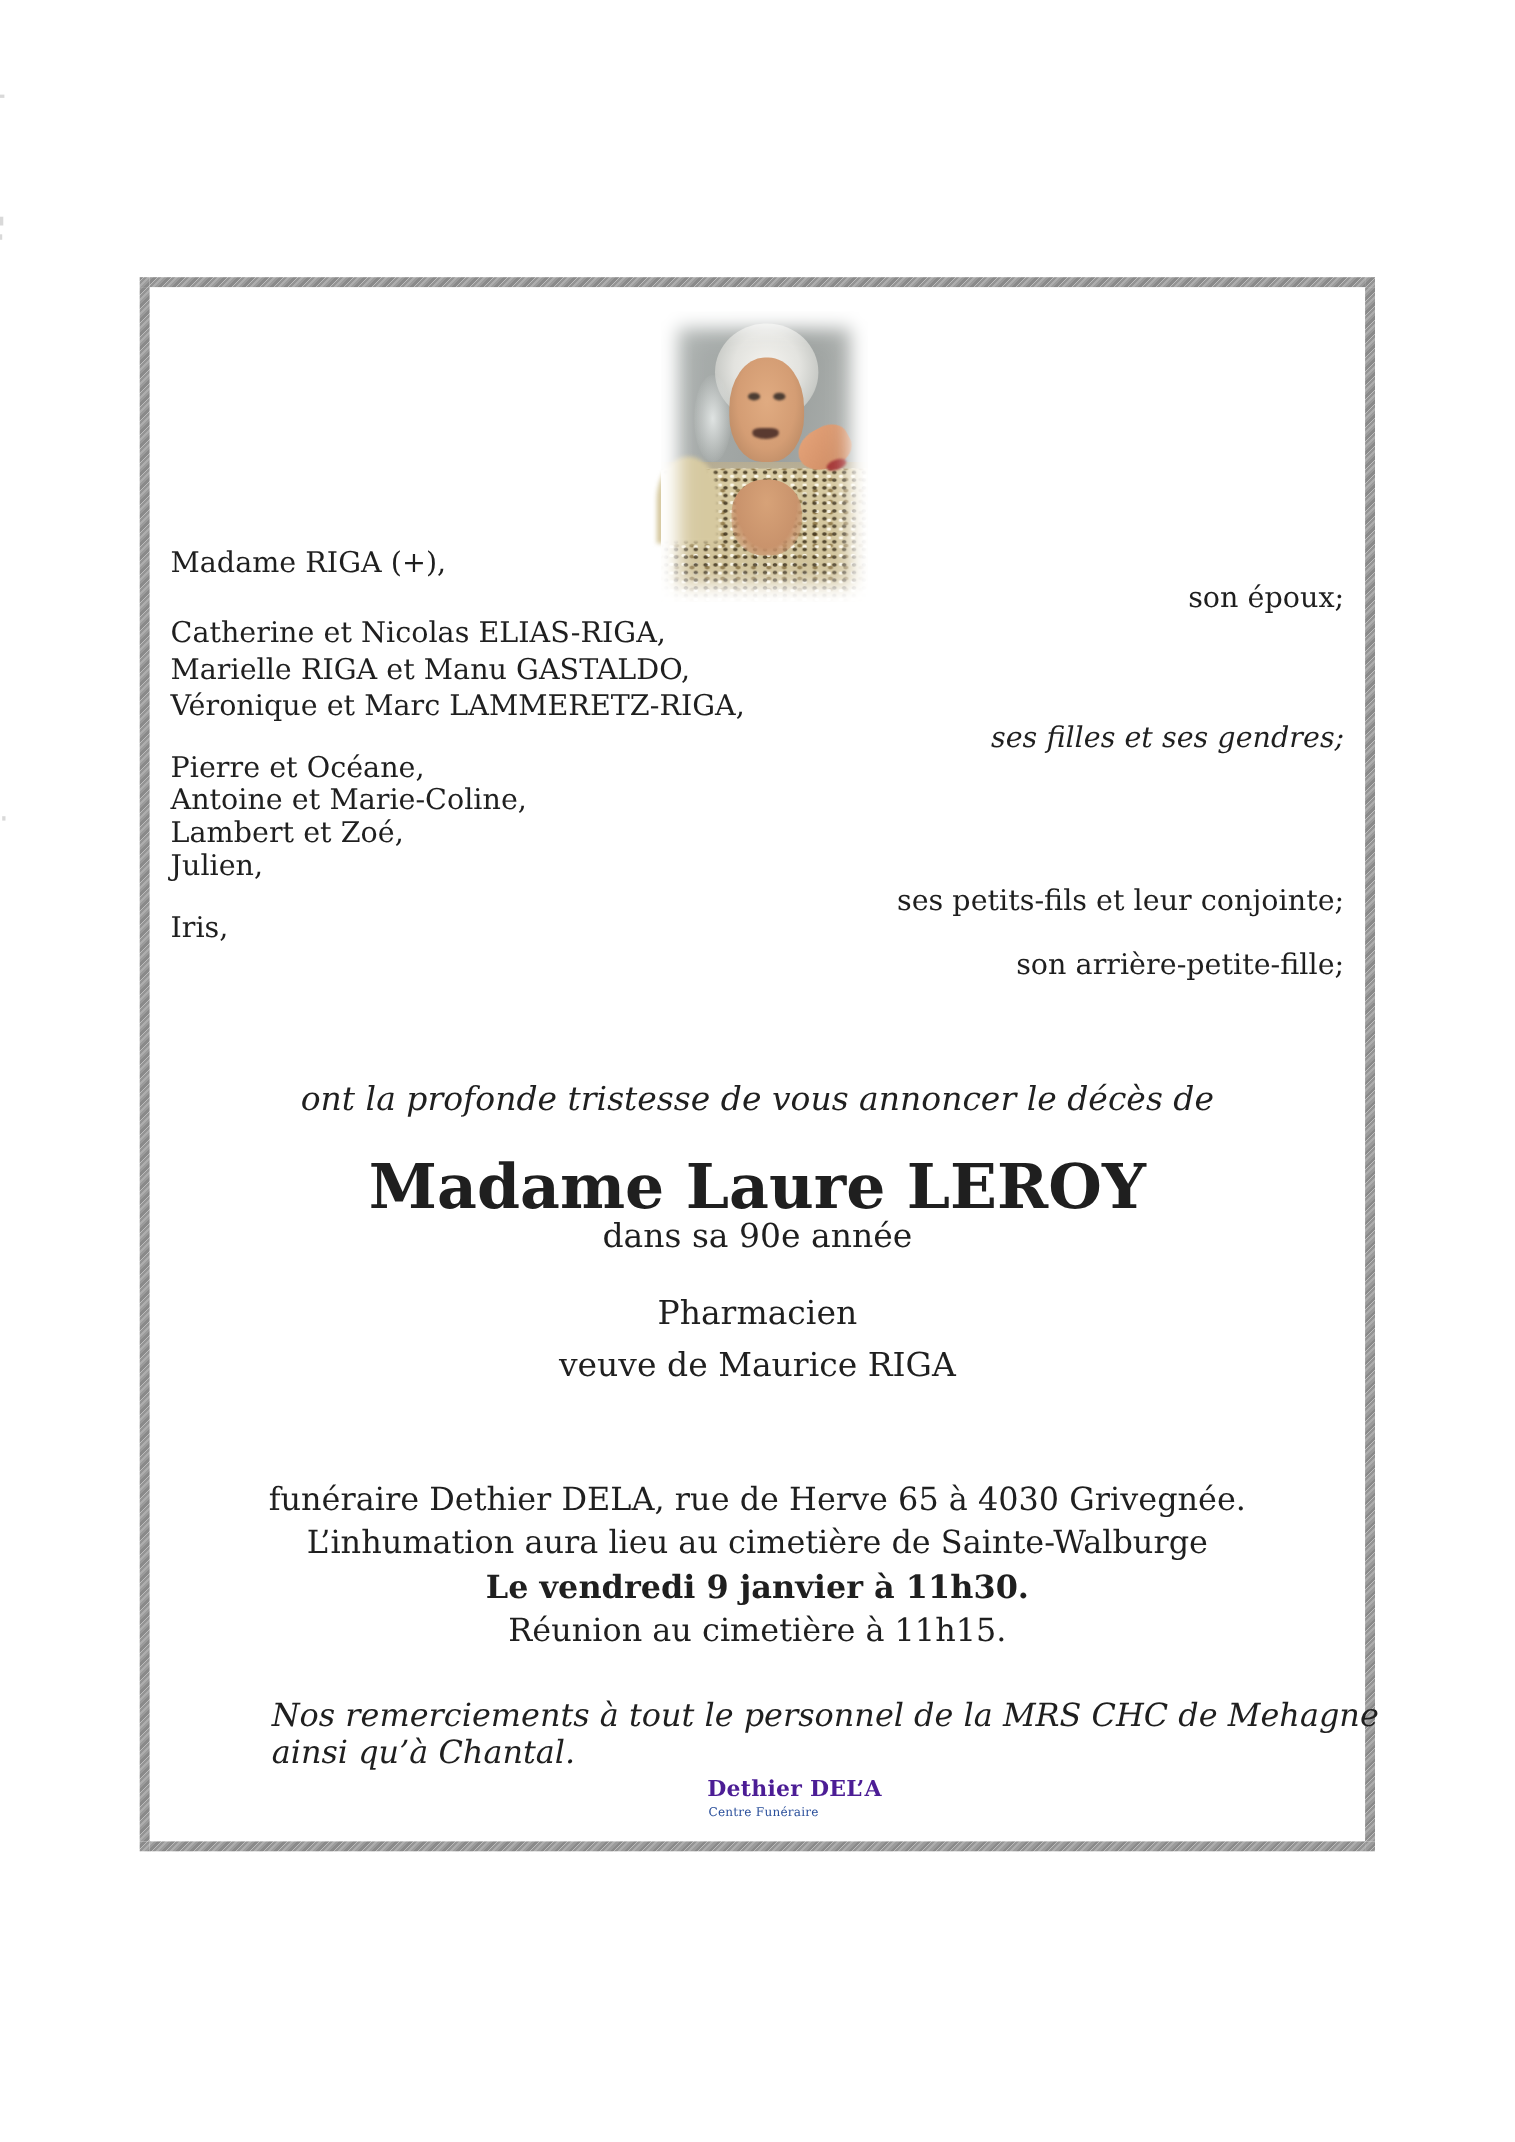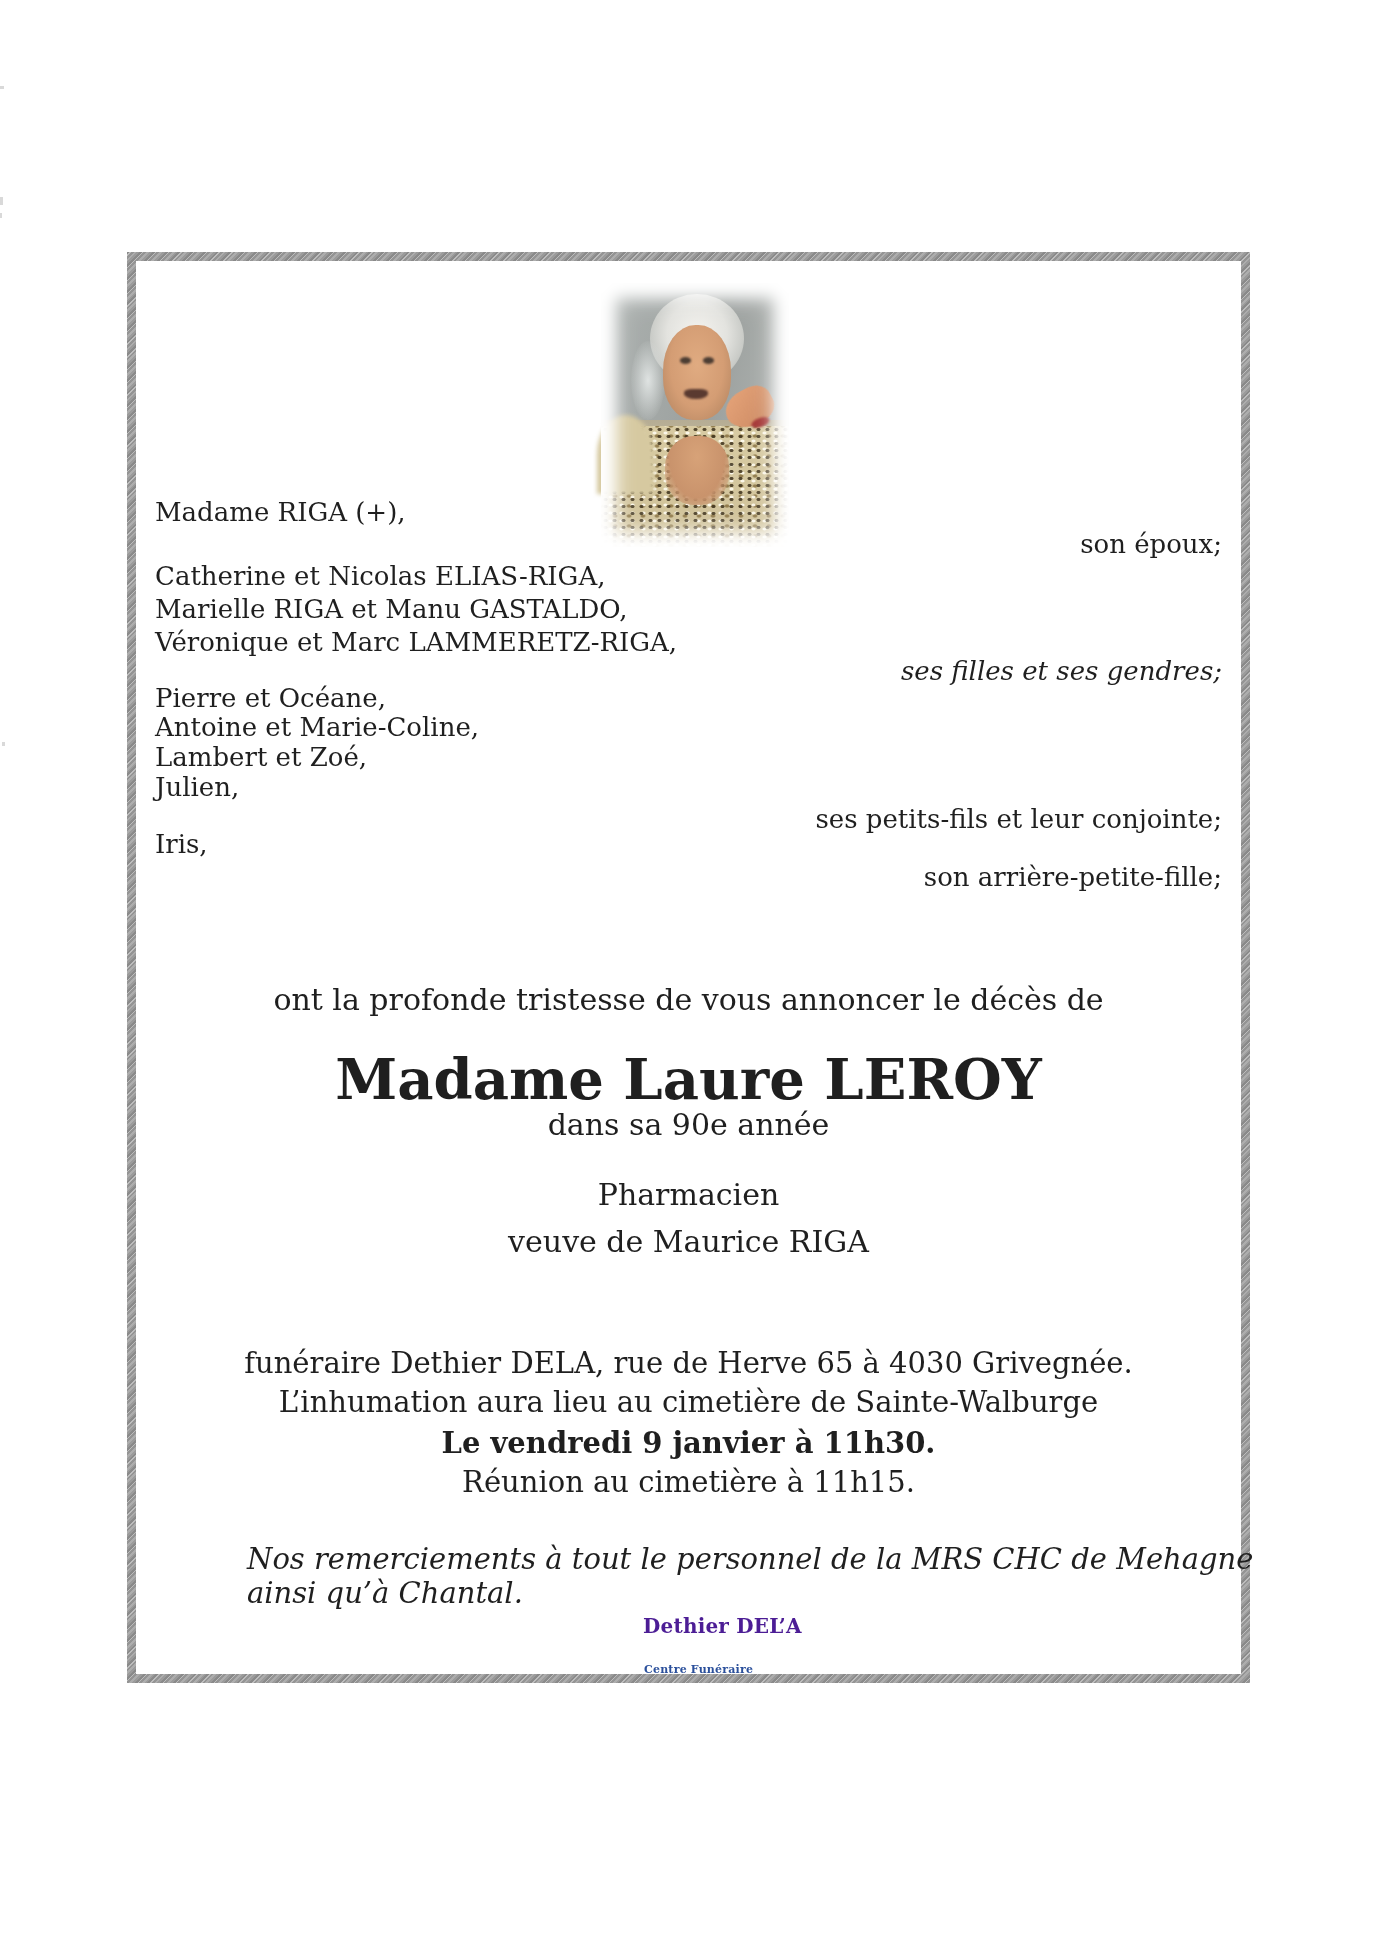--- a/index.html
+++ b/index.html
@@ -23,28 +23,28 @@
     border:9px solid #a1a1a1;
     border-image: repeating-linear-gradient(135deg,#8a8a8a 0 2px,#bdbdbd 2px 3px,#949494 3px 5px,#adadad 5px 7px,#9b9b9b 7px 9px) 9;
     background:transparent;
   }
 
   .line { position:absolute; white-space:nowrap; line-height:1.2; }
   .body-text { font-size:26px; }
   .left-col { left:155px; }
   .right-label { right:155px; text-align:right; }
   .centered { left:136px; width:1105px; text-align:center; }
-  .intro-text { font-size:30px; }
+  .intro-text { font-size:30px;font-style:italic; }
   .deceased-name { font-size:56px; font-weight:bold; letter-spacing:0; }
   .sub-text { font-size:30px; }
   .para-text { font-size:29px; }
   .bold { font-weight:bold; }
   .italic-text { font-size:29px; font-style:italic;text-align:center; }
   .logo-name { font-size:20px; font-weight:bold; letter-spacing:.2px; }
-  .logo-sub  { font-size:11px; font-weight:bold; letter-spacing:.2px;margin-top:22px; }
+  .logo-sub  { font-size:11px; font-weight:normal; letter-spacing:.2px; }
 
   
   .photo { position:absolute; left:601px; top:283px; width:188px; height:264px; }
   .photo > div { position:absolute; }
   .photo-bg {
     inset:0;
     background:
       linear-gradient(100deg, rgba(164,170,168,.9) 0%, rgba(150,155,153,.95) 55%, rgba(173,177,174,.9) 100%);
   }
   .photo-bg-lower {

